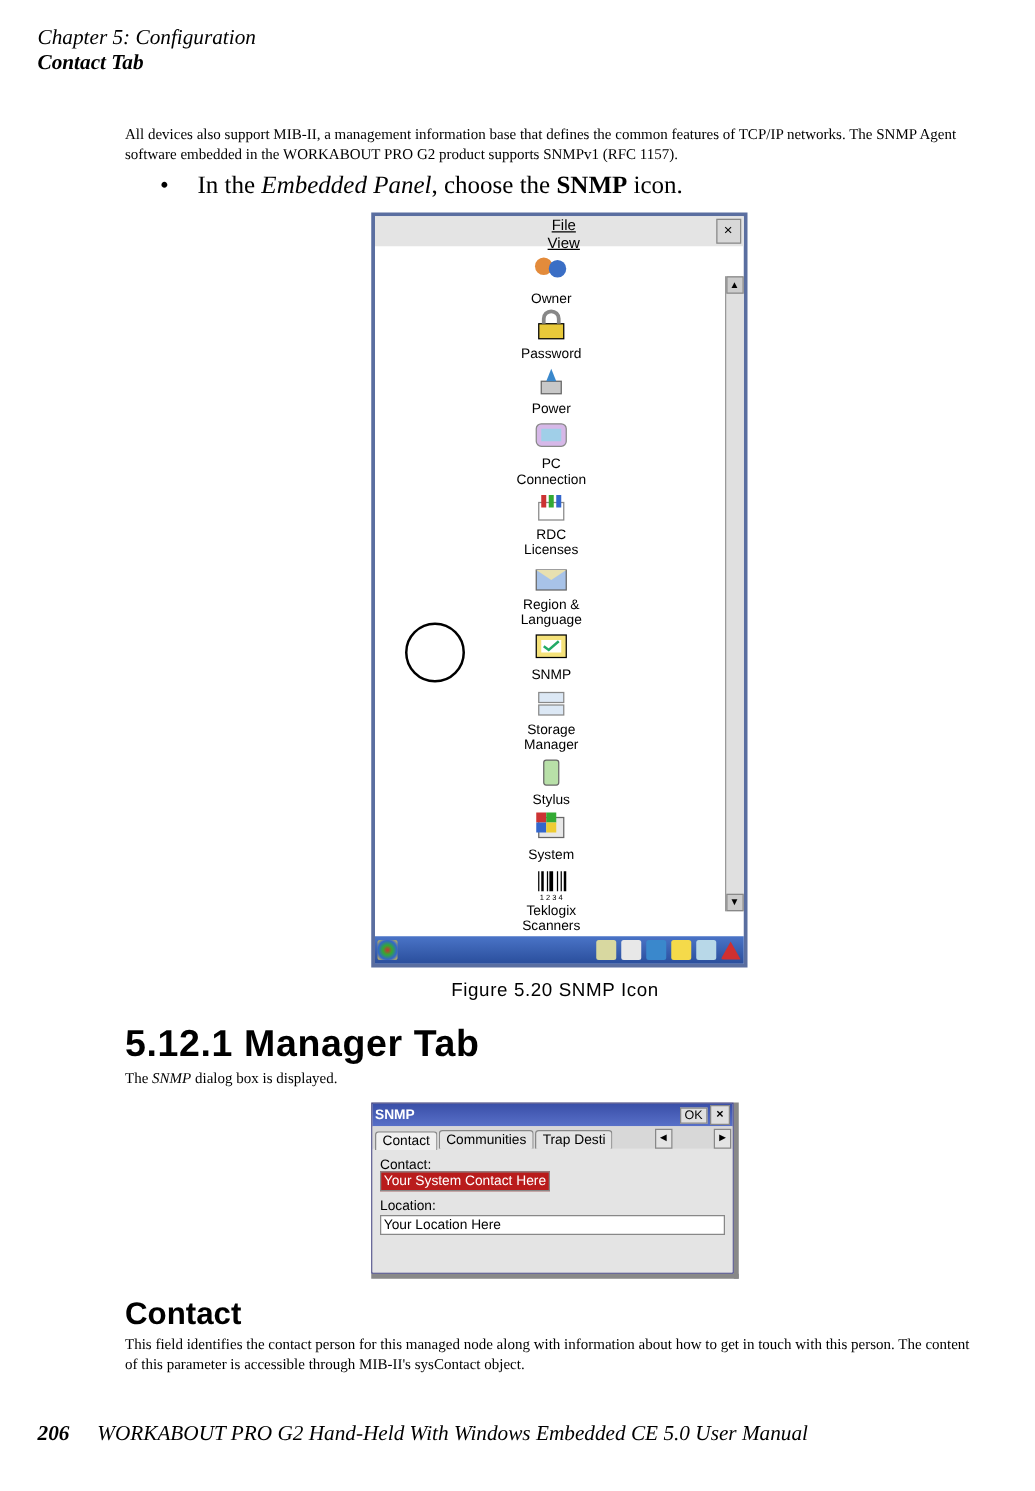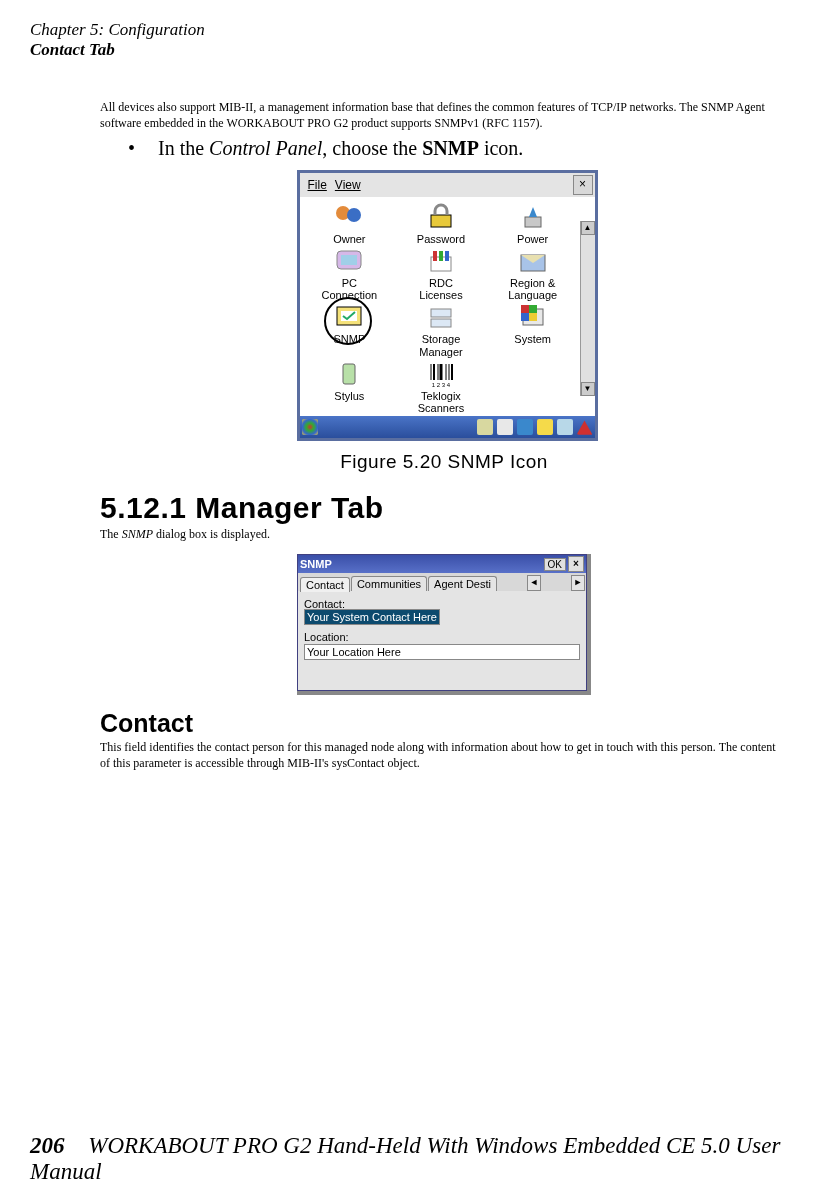--- a/index.html
+++ b/index.html
@@ -47,38 +47,39 @@
     background: #fff;
   }
   .fig-menu {
     height: 24px;
     background: #e4e4e4;
     display: flex;
     align-items: center;
     font-family: Tahoma, Arial, sans-serif;
     font-size: 12px;
     position: relative;
+    flex-direction: column;
   }
   .fig-menu span { margin-left: 8px; text-decoration: underline; }
   .fig-close {
     position: absolute;
     right: 2px;
     top: 2px;
     width: 18px;
     height: 18px;
     background: #d8d8d8;
     border: 1px solid #888;
     text-align: center;
     font-size: 12px;
     line-height: 16px;
     font-family: Arial;
   }
   .icon-grid {
     display: grid;
-    grid-template-columns: repeat(3, 1fr);
+    grid-template-columns: repeat(1, 1fr);
     padding: 6px 6px 2px 6px;
     gap: 2px 4px;
     position: relative;
   }
   .icon-cell {
     text-align: center;
     font-family: Tahoma, Arial, sans-serif;
     font-size: 11px;
     line-height: 1.1;
   }
@@ -123,21 +124,21 @@
     gap: 4px;
   }
   .task-icon {
     width: 16px;
     height: 16px;
     border-radius: 2px;
   }
   .caption {
     text-align: center;
     font-family: "Arial Narrow", Arial, sans-serif;
-    font-size: 19px;
+    font-size: 15px;
     margin-top: 10px;
     letter-spacing: 0.5px;
   }
   .heading-num {
     font-family: "Arial Narrow", Arial, sans-serif;
     font-size: 30px;
     font-weight: bold;
     margin-top: 18px;
     margin-bottom: 2px;
     letter-spacing: 0.5px;
@@ -229,30 +230,30 @@
   .dlabel { margin: 3px 0 1px 0; }
   .dinput {
     width: 100%;
     border: 1px solid #888;
     background: #fff;
     padding: 1px 2px;
     font-size: 11px;
     box-sizing: border-box;
   }
   .dinput.selected {
-    background: #0c4a6e;
+    background: #b91c1c;
     color: #fff;
     width: 58%;
   }
   .footer {
     position: absolute;
-    bottom: 8px;
+    bottom: 36px;
     left: 30px;
     font-style: italic;
-    font-size: 23px;
+    font-size: 17px;
   }
   .footer .pagenum {
     font-style: italic;
     font-weight: bold;
     margin-right: 18px;
   }
 </style>
 </head>
 <body>
 
@@ -261,21 +262,21 @@
   <div style="font-weight:bold;">Contact Tab</div>
 </div>
 
 <div class="content">
 
   <div class="para">All devices also support MIB-II, a management information base that defines the common features of TCP/IP networks. The SNMP Agent software embedded in the WORKABOUT PRO G2 product supports SNMPv1 (RFC 1157).</div>
 
   <div class="bullet-row">
     <div class="bullet-dot">•</div>
     <div>
-      <span>In the </span><i>Control Panel</i><span>, choose the </span><b>SNMP</b><span> icon.</span>
+      <span>In the </span><i>Embedded Panel</i><span>, choose the </span><b>SNMP</b><span> icon.</span>
     </div>
   </div>
 
   <div class="figure-wrap">
     <div class="fig-window" style="position:relative;">
       <div class="fig-menu">
         <span>File</span>
         <span style="">View</span>
         <div class="fig-close">×</div>
       </div>
@@ -344,33 +345,33 @@
             <div class="icon-box"><svg width="32" height="28">
                   <rect x="6" y="6" width="20" height="8" fill="#dce8f5" stroke="#888"></rect>
                   <rect x="6" y="16" width="20" height="8" fill="#dce8f5" stroke="#888"></rect>
                 </svg></div>
             <div style="white-space:pre-line;">Storage
 Manager</div>
           </div>
 
           <div class="icon-cell">
             <div class="icon-box"><svg width="32" height="28">
+                  <rect x="10" y="4" width="12" height="20" rx="2" fill="#b8e0a8" stroke="#666"></rect>
+                </svg></div>
+            <div>Stylus</div>
+          </div>
+          <div class="icon-cell">
+            <div class="icon-box"><svg width="32" height="28">
                   <rect x="6" y="6" width="20" height="16" fill="#e8e8e8" stroke="#666"></rect>
                   <rect x="4" y="2" width="8" height="8" fill="#c33"></rect>
                   <rect x="12" y="2" width="8" height="8" fill="#3a3"></rect>
                   <rect x="4" y="10" width="8" height="8" fill="#36c"></rect>
                   <rect x="12" y="10" width="8" height="8" fill="#ec3"></rect>
                 </svg></div>
             <div>System</div>
-          </div>
-          <div class="icon-cell">
-            <div class="icon-box"><svg width="32" height="28">
-                  <rect x="10" y="4" width="12" height="20" rx="2" fill="#b8e0a8" stroke="#666"></rect>
-                </svg></div>
-            <div>Stylus</div>
           </div>
           <div class="icon-cell">
             <div class="icon-box"><svg width="32" height="28">
                   <g stroke="#000">
                     <line x1="6" y1="4" x2="6" y2="20"></line>
                     <line x1="9" y1="4" x2="9" y2="20" stroke-width="2"></line>
                     <line x1="13" y1="4" x2="13" y2="20"></line>
                     <line x1="16" y1="4" x2="16" y2="20" stroke-width="3"></line>
                     <line x1="21" y1="4" x2="21" y2="20"></line>
                     <line x1="24" y1="4" x2="24" y2="20"></line>
@@ -412,21 +413,21 @@
     <div class="dialog">
       <div class="dialog-title">
         <span>SNMP</span>
         <span class="spacer"></span>
         <span class="ok-btn">OK</span>
         <span class="x-btn">×</span>
       </div>
       <div class="tabs-row">
         <div class="tab active">Contact</div>
         <div class="tab">Communities</div>
-        <div class="tab">Agent Desti</div>
+        <div class="tab">Trap Desti</div>
         <div class="tab-arrow">◄</div>
         <div class="tab-arrow">►</div>
       </div>
       <div class="dialog-body">
         <div class="dlabel">Contact:</div>
         <div><span class="dinput selected">Your System Contact Here</span></div>
         <div class="dlabel" style="margin-top:8px;">Location:</div>
         <div class="dinput">Your Location Here</div>
       </div>
     </div>

